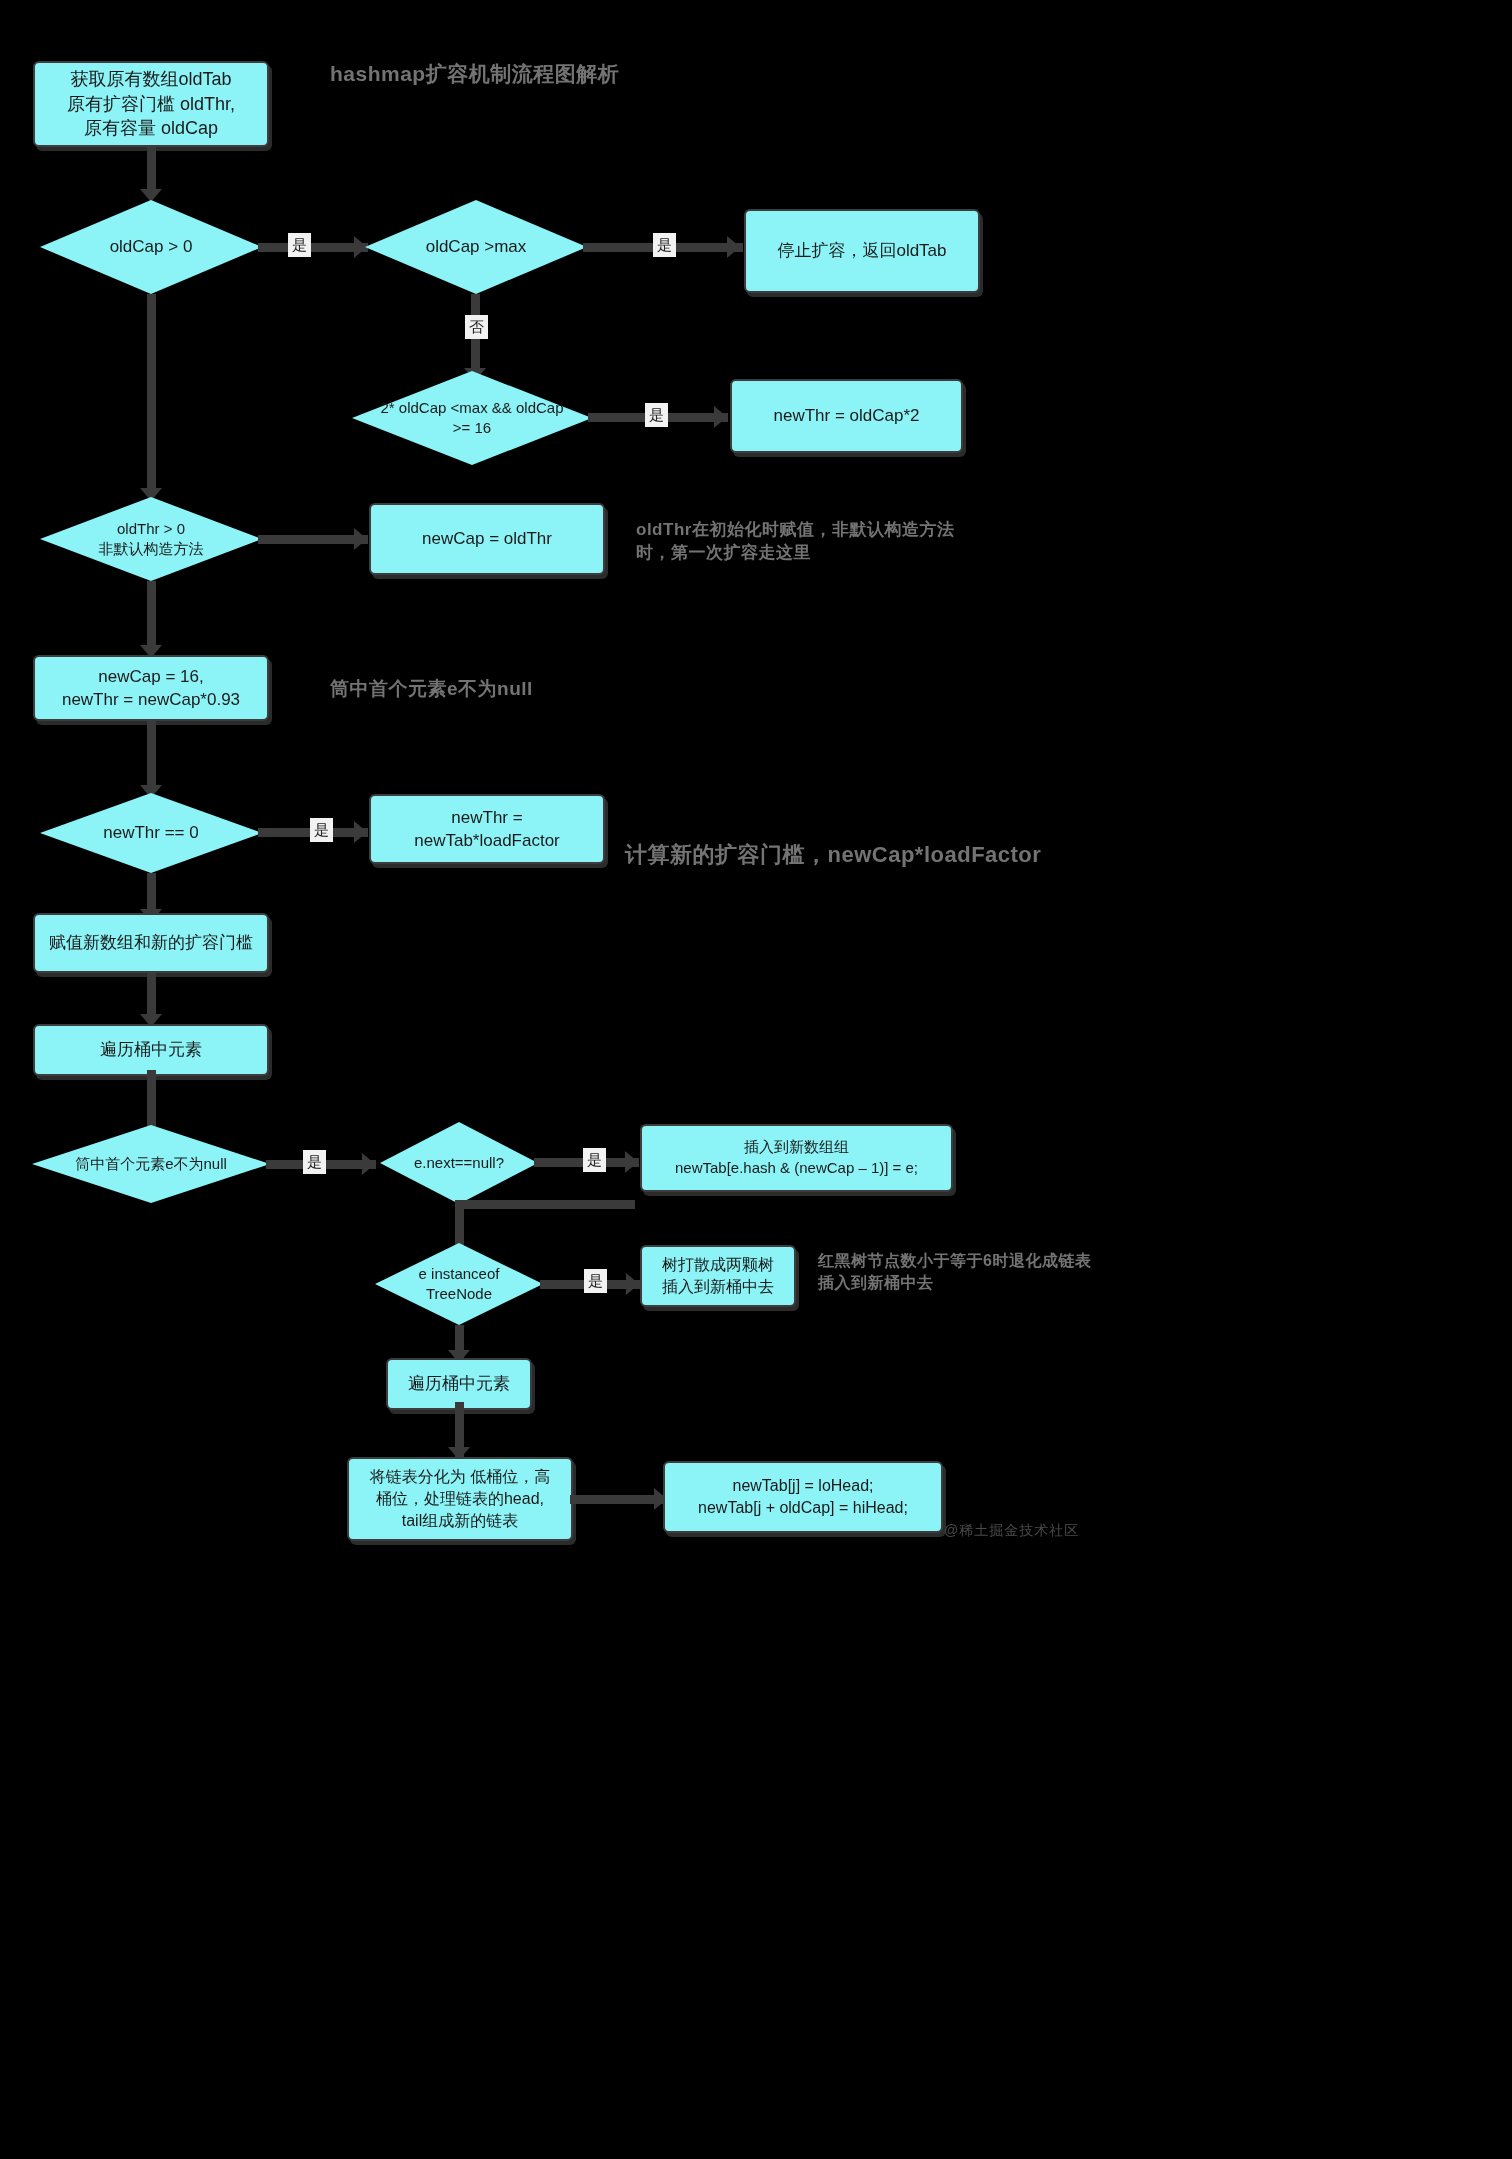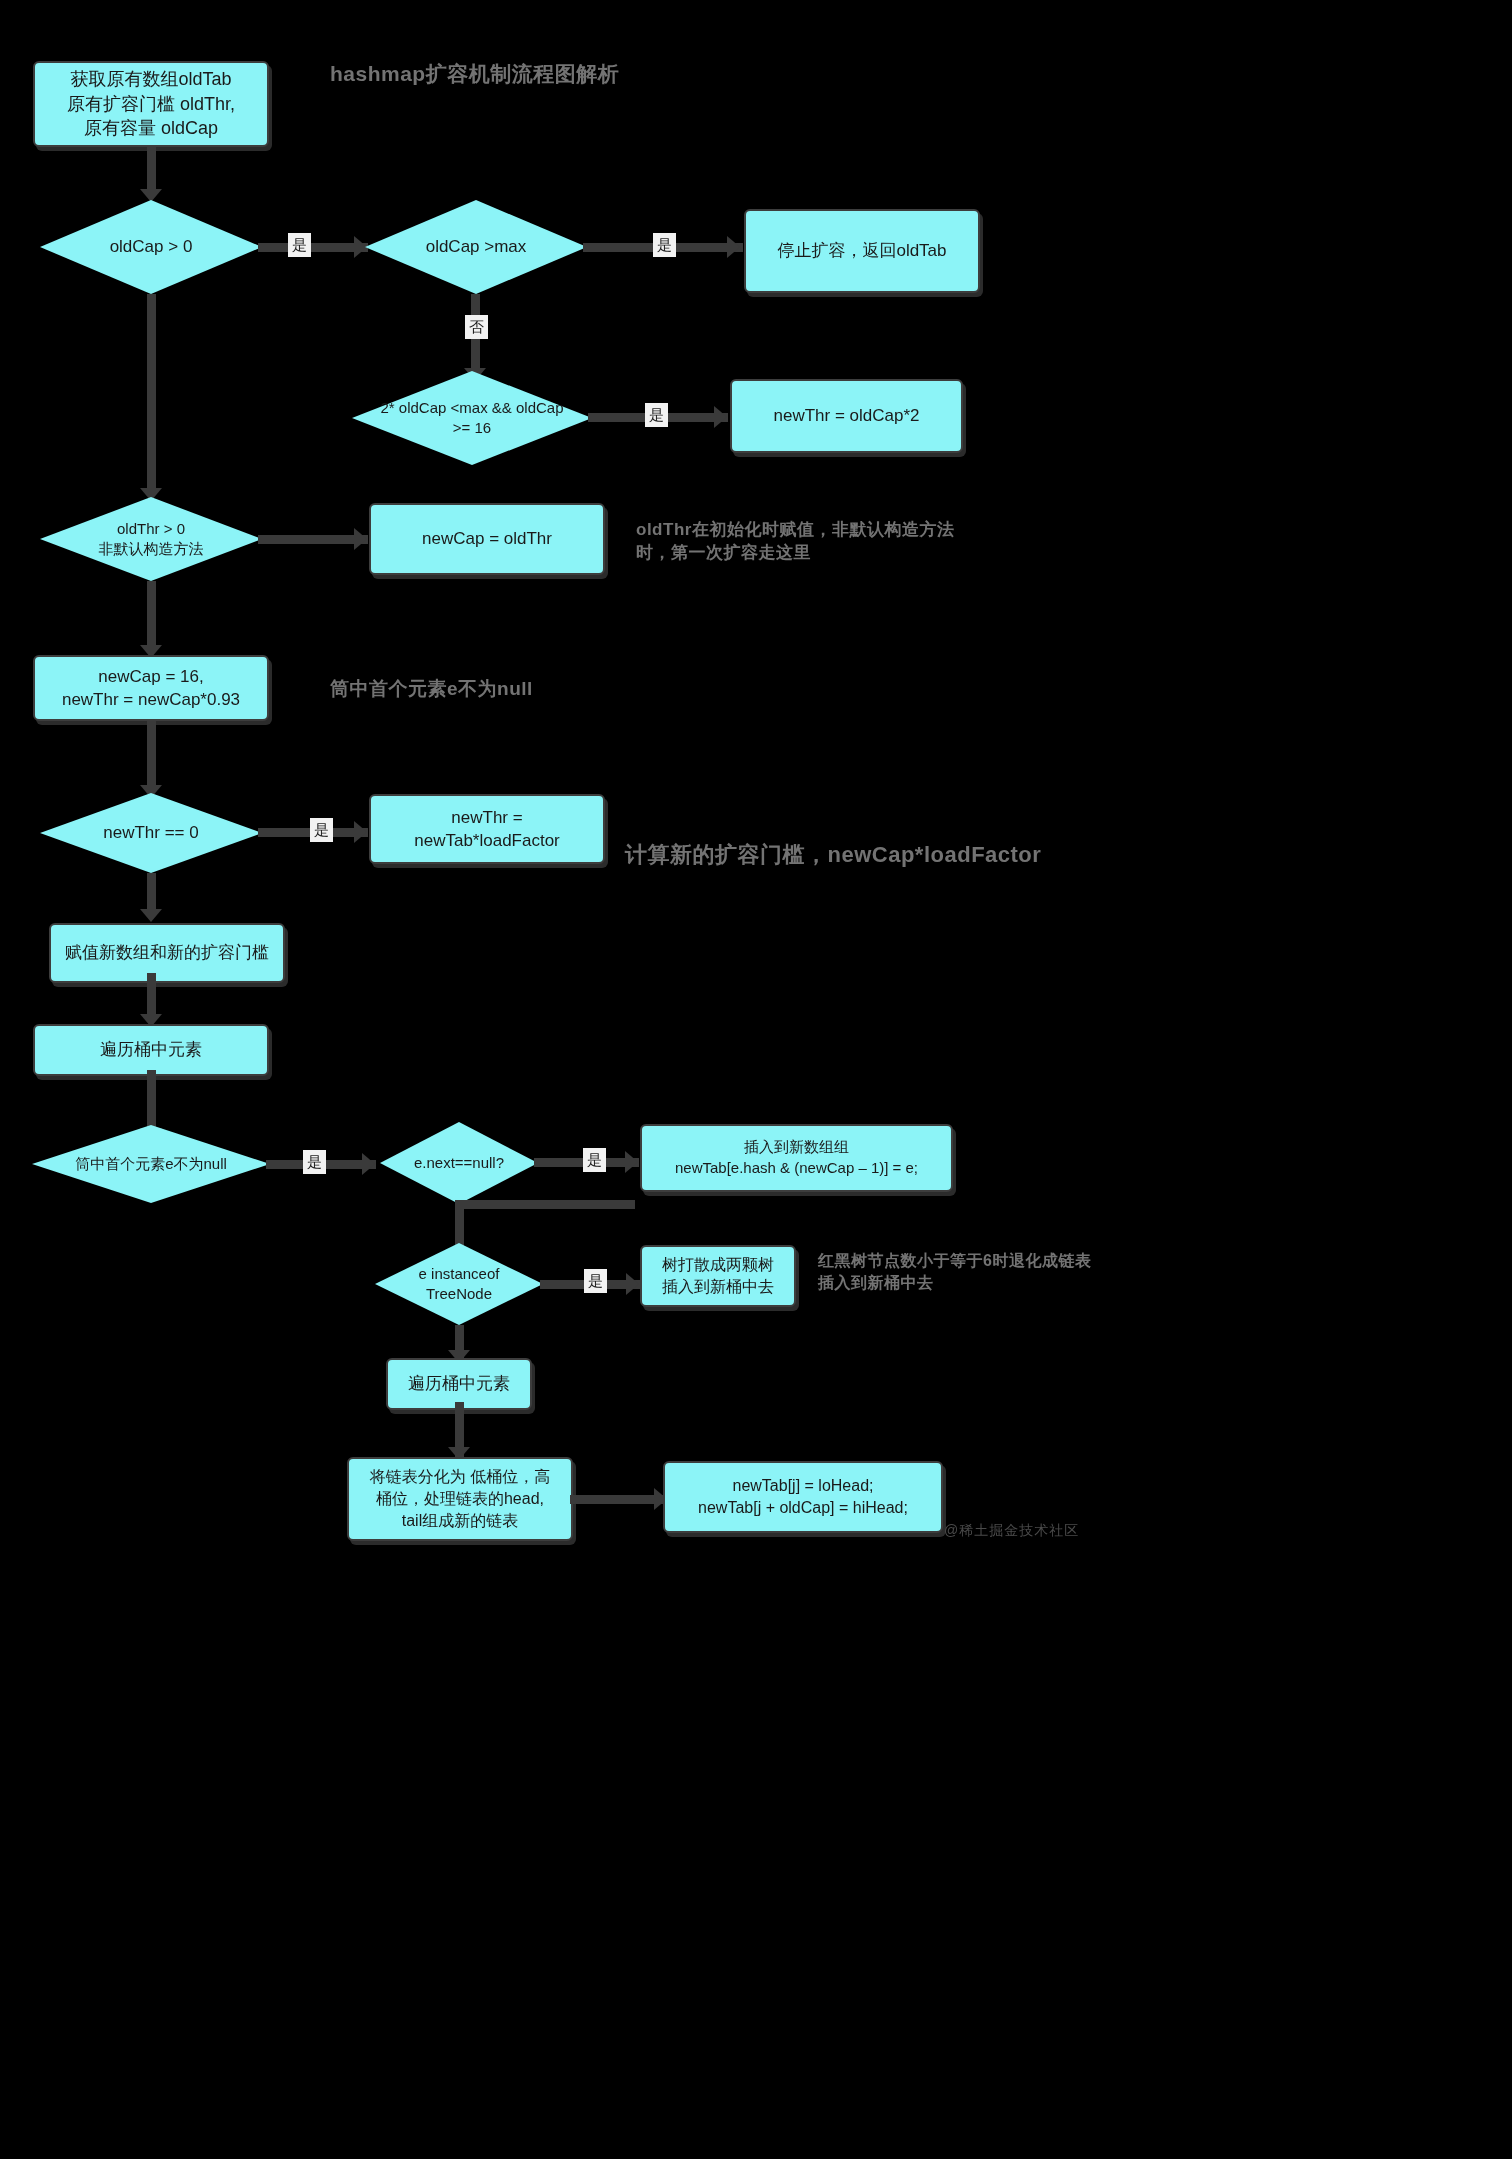--- a/index.html
+++ b/index.html
@@ -229,21 +229,21 @@
   <div class="node box fs17" style="left:369px; top:794px; width:236px; height:70px;">newThr =
 newTab*loadFactor</div>
 
   <div class="anno" style="left:625px; top:840px; font-size:22px;">计算新的扩容门槛，newCap*loadFactor</div>
 
    assign new --&gt;
   <div class="conn v" style="left:147px; top:873px; height:42px;"></div>
   <div class="arrow-d" style="left:140px; top:909px;"></div>
 
   
-  <div class="node box fs17" style="left:49px; top:913px; width:236px; height:60px;margin-top:10px;">赋值新数组和新的扩容门槛</div>
+  <div class="node box fs17" style="left:33px; top:913px; width:236px; height:60px;">赋值新数组和新的扩容门槛</div>
 
    traverse bucket 1 --&gt;
   <div class="conn v" style="left:147px; top:973px; height:48px;"></div>
   <div class="arrow-d" style="left:140px; top:1014px;"></div>
 
   
   <div class="node box fs17" style="left:33px; top:1024px; width:236px; height:46px;">遍历桶中元素</div>
 
    first element --&gt;
   <div class="conn v" style="left:147px; top:1070px; height:68px;"></div>

